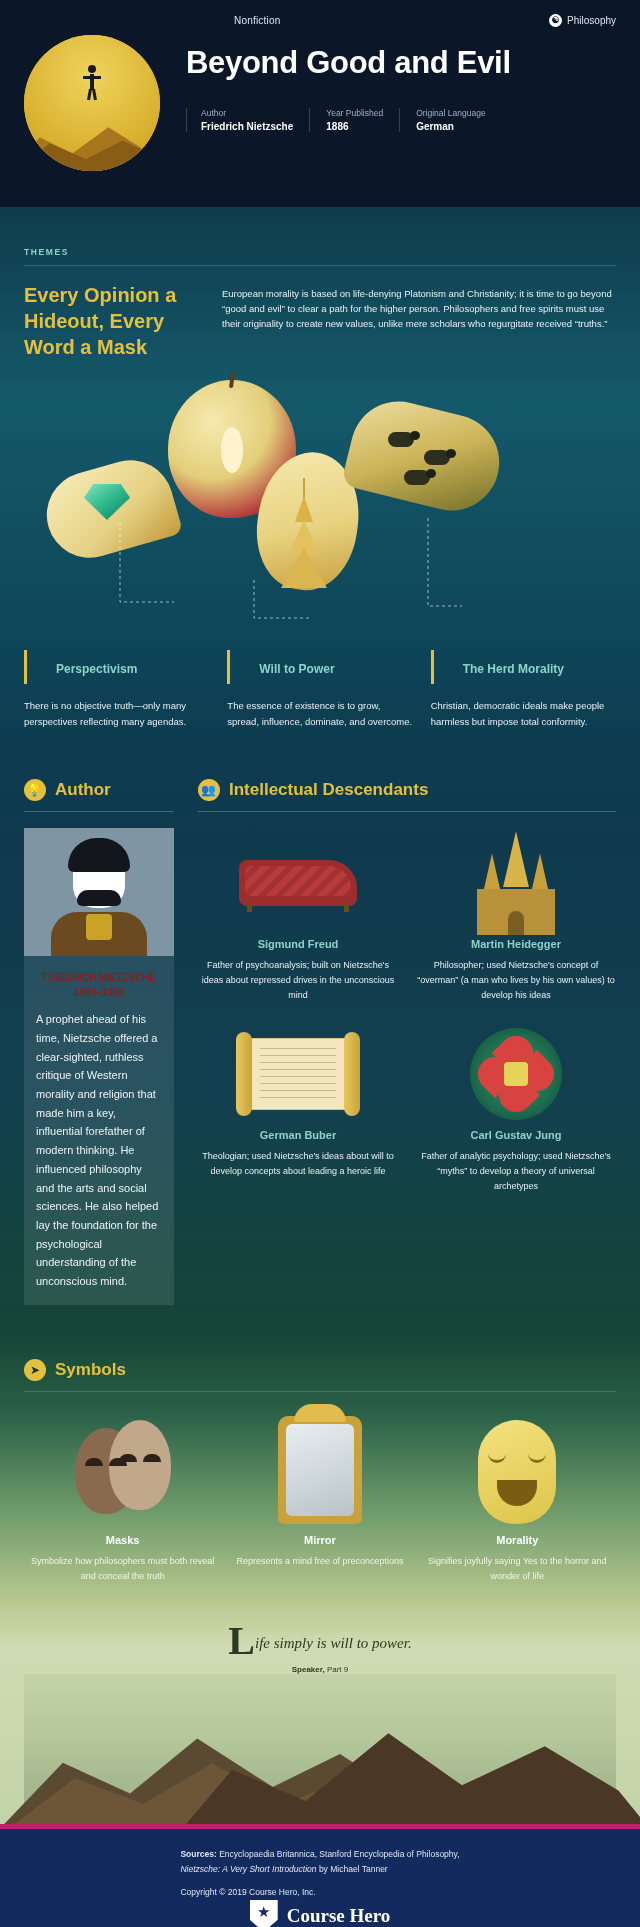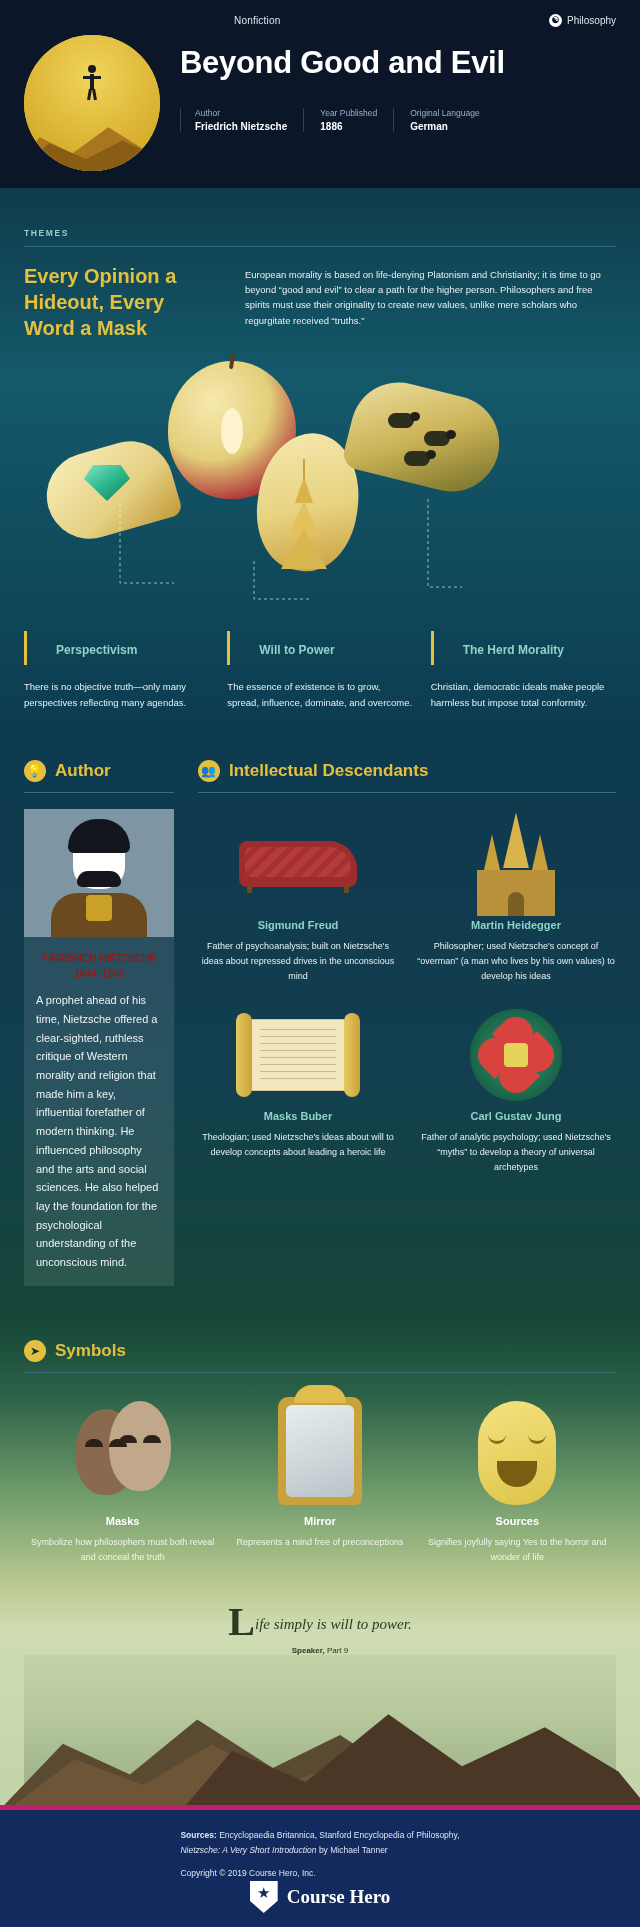--- a/index.html
+++ b/index.html
@@ -7,40 +7,40 @@
     width: 640px;
     font-family: "Liberation Sans", sans-serif;
     background: #0c1c33;
     color: #fff;
   }
   .page { width: 640px; position: relative; overflow: hidden; }
 
   
   .header {
     background: #0b1628;
-    padding: 14px 24px 17px 24px;
+    padding: 14px 24px 36px 24px;
     position: relative;
   }
   .header-top {
     display: flex;
     justify-content: space-between;
     align-items: center;
     font-size: 10px;
     color: #dfe6ef;
     padding: 0 0 6px 0;
   }
   .genre { margin-left: 210px; letter-spacing: .2px; }
   .category { display: flex; align-items: center; gap: 5px; }
   .cat-icon {
     width: 13px; height: 13px; border-radius: 50%;
     background: #fff; color: #0b1628;
     font-size: 9px; line-height: 13px; text-align: center;
     font-weight: bold;
   }
-  .header-body { display: flex; gap: 20px; align-items: flex-start; }
+  .header-body { display: flex; gap: 26px; align-items: flex-start; }
   .cover {
     width: 136px; height: 136px; border-radius: 50%;
     background: radial-gradient(circle at 50% 35%, #e8c547 0%, #d9b233 55%, #c79f24 100%);
     flex: 0 0 136px;
     position: relative; overflow: hidden;
     margin-top: 2px;
   }
   .cover .sky { position:absolute; inset:0; background: radial-gradient(circle at 50% 30%, #f0d45c 0%, #d7ae2c 70%); }
   .cover .hill-back {
     position: absolute; bottom: 0; left: -10%; width: 120%; height: 46%;
@@ -89,21 +89,21 @@
   
   .themes {
     background: linear-gradient(180deg, #0f3c4c 0%, #14596a 35%, #0f4a5c 70%, #0d3b50 100%);
     padding: 40px 24px 24px 24px;
     position: relative;
   }
   .section-kicker {
     font-size: 8.5px; letter-spacing: 1.6px; color: #8fd3c8; font-weight: bold;
     border-bottom: 1px solid #2c6d77; padding-bottom: 8px; margin-bottom: 16px;
   }
-  .theme-head { display: flex; gap: 31px; }
+  .theme-head { display: flex; gap: 8px; }
   .theme-title {
     width: 190px; flex: 0 0 190px;
     font-size: 20px; line-height: 1.3; font-weight: bold; color: #e5c03f;
   }
   .theme-desc { font-size: 9.5px; line-height: 1.6; color: #e7f1f2; padding-top: 4px; }
 
   .art-zone { position: relative; height: 290px; margin: 6px -4px 0 -4px; }
   .apple-whole {
     position: absolute; left: 148px; top: 14px; width: 128px; height: 138px;
     border-radius: 50% 50% 48% 48%;
@@ -477,21 +477,21 @@
           <div class="desc-name">Martin Heidegger</div>
           <div class="desc-text">Philosopher; used Nietzsche's concept of “overman” (a man who lives by his own values) to develop his ideas</div>
         </div>
 
         <div class="desc-item">
           <div class="desc-art">
             <div class="scroll">
                 <div class="lines"></div>
               </div>
           </div>
-          <div class="desc-name">Masks Buber</div>
+          <div class="desc-name">German Buber</div>
           <div class="desc-text">Theologian; used Nietzsche's ideas about will to develop concepts about leading a heroic life</div>
         </div>
 
         <div class="desc-item">
           <div class="desc-art">
             <div class="mandala">
               <div class="petal p1"></div>
                 <div class="petal p2"></div>
               <div class="petal p3"></div>
                 <div class="petal p4"></div>
@@ -540,21 +540,21 @@
       </div>
 
       <div class="sym-item">
         <div class="sym-art">
           <div class="laugh">
               <div class="eye l"></div>
               <div class="eye r"></div>
               <div class="mouth"></div>
             </div>
         </div>
-        <div class="sym-name">Sources</div>
+        <div class="sym-name">Morality</div>
         <div class="sym-text">Signifies joyfully saying Yes to the horror and wonder of life</div>
       </div>
 
     </div>
   </div>
 
   <div class="quote">
     <div class="q">
       <span class="drop">L</span><span>ife simply is will to power.</span>
     </div>

